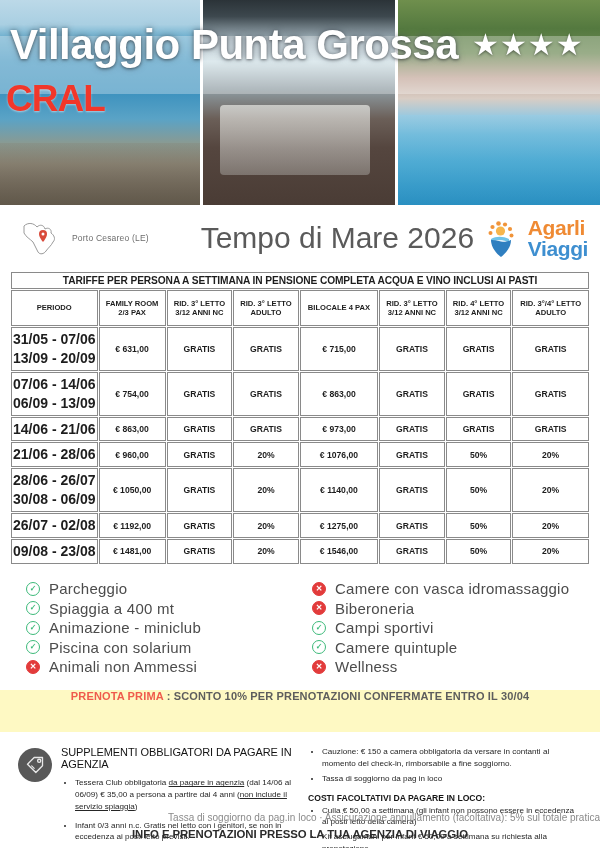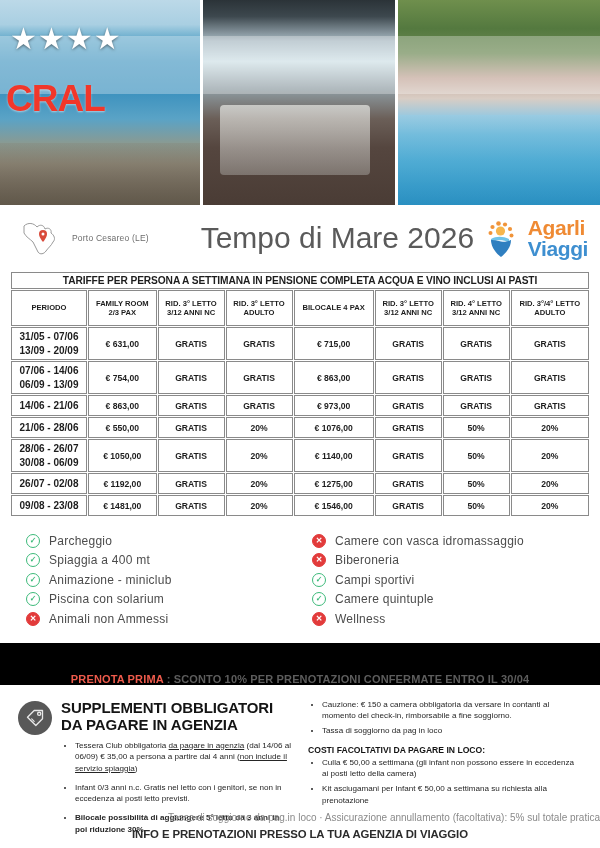--- a/index.html
+++ b/index.html
@@ -63,47 +63,47 @@
   .tablewrap{margin:0 10px;}
   table.rates{width:100%;border-collapse:separate;border-spacing:1px;font-size:8.2px;}
   table.rates td,table.rates th{
     border:1px solid #8a8a8a;text-align:center;vertical-align:middle;
     background:#ffffff;color:#1d1d1d;font-weight:bold;padding:2px 1px;
   }
   .banner-cell{font-size:10.2px;letter-spacing:-.1px;padding:4px 2px;}
   .colhead td{font-size:7.6px;line-height:1.25;height:30px;padding:2px 2px;}
   .row-a td{background:#ffffff;}
   .row-b td{background:#efefef;}
-  .period{font-size:10px;line-height:1.35;white-space:nowrap;width:72px;}
+  .period{font-size:14px;line-height:1.35;white-space:nowrap;width:72px;}
   .val{font-size:8.6px;}
   .r2 td{height:26px;}
   .r1 td{height:15px;}
 
   
   .amen{display:flex;margin:14px 0 0 0;padding:0 26px;gap:24px;}
   .amen-col{flex:1;}
   .amen-item{display:flex;align-items:center;gap:9px;height:19.5px;}
-  .amen-label{font-size:12px;color:#4c4c4c;letter-spacing:.25px;}
+  .amen-label{font-size:15px;color:#4c4c4c;letter-spacing:.25px;}
   .ic{width:12px;height:12px;border-radius:50%;flex:0 0 12px;display:flex;align-items:center;justify-content:center;
      font-size:8px;color:#ffffff;font-weight:bold;line-height:1;}
   .ic.ok{background:#ffffff;border:1.4px solid #3dba7a;color:#3dba7a;}
   .ic.no{background:#e23b3b;border:1.4px solid #e23b3b;color:#ffffff;}
 
   
-  .promo{margin-top:14px;height:42px;background:#000000;display:flex;align-items:flex-end;justify-content:center;}
+  .promo{margin-top:14px;height:42px;background:#fef9c3;display:flex;align-items:flex-start;justify-content:center;}
   .promo-inner{font-size:11px;font-weight:bold;color:#5d5d5d;letter-spacing:.15px;}
   .promo-strong{color:#ef5b4c;}
 
   
   .supwrap{display:flex;margin-top:14px;padding:0 18px;gap:16px;}
   .sup-col{flex:1;display:flex;gap:9px;}
   .tagicon{flex:0 0 34px;width:34px;height:34px;border-radius:50%;background:#585858;
     display:flex;align-items:center;justify-content:center;margin-top:2px;}
   .sup-body{flex:1;}
-  .sup-title{font-size:15px;font-weight:bold;color:#141414;letter-spacing:-.1px;margin-bottom:7px;}
+  .sup-title{font-size:11px;font-weight:normal;color:#141414;letter-spacing:-.1px;margin-bottom:7px;}
   ul.sup{margin:0;padding-left:14px;}
   ul.sup li{font-size:8.1px;color:#262626;line-height:1.45;margin-bottom:7px;}
   ul.sup li.tight{margin-bottom:3px;}
   .u{text-decoration:underline;}
   .bold{font-weight:bold;}
   .sub-title{font-size:8.6px;font-weight:bold;color:#141414;margin:8px 0 2px 0;}
 
   
   .footer{position:absolute;left:0;bottom:0;width:600px;text-align:center;}
   .foot-line{font-size:10px;color:#8a8a8a;margin-bottom:5px;text-align:right;}
@@ -115,20 +115,21 @@
 <div class="page">
 
   <div class="hero">
     <div class="hero-photo photo-beach"></div>
     <div class="hero-photo photo-restaurant"></div>
     <div class="hero-photo photo-pool"></div>
     <div class="hero-sep a"></div>
     <div class="hero-sep b"></div>
     <div class="hero-band"></div>
     <div class="hero-title-row">
+      <div class="hero-title">Villaggio Punta Grossa</div>
       <div class="hero-stars">★★★★</div>
     </div>
     <div class="hero-cral">CRAL</div>
   </div>
 
   <div class="titlestrip">
     <div class="loc">
       <svg width="48" height="42" viewBox="0 0 48 42">
         <path d="M6 9 C10 5, 16 6, 19 10 C22 7, 26 8, 27 12 C30 10, 34 12, 33 16
                  C36 18, 38 22, 35 25 C33 29, 30 31, 28 34 C26 37, 22 38, 20 35
@@ -201,21 +202,21 @@
             <td class="val">€ 863,00</td>
             <td class="val">GRATIS</td>
             <td class="val">GRATIS</td>
             <td class="val">€ 973,00</td>
             <td class="val">GRATIS</td>
             <td class="val">GRATIS</td>
             <td class="val">GRATIS</td>
           </tr>
           <tr class="table-row row-b r1">
             <td class="period">21/06 - 28/06</td>
-            <td class="val">€ 550,00</td>
+            <td class="val">€ 960,00</td>
             <td class="val">GRATIS</td>
             <td class="val">20%</td>
             <td class="val">€ 1076,00</td>
             <td class="val">GRATIS</td>
             <td class="val">50%</td>
             <td class="val">20%</td>
           </tr>
           <tr class="table-row row-a r2">
             <td class="period">28/06 - 26/07<br>30/08 - 06/09</td>
             <td class="val">€ 1050,00</td>

